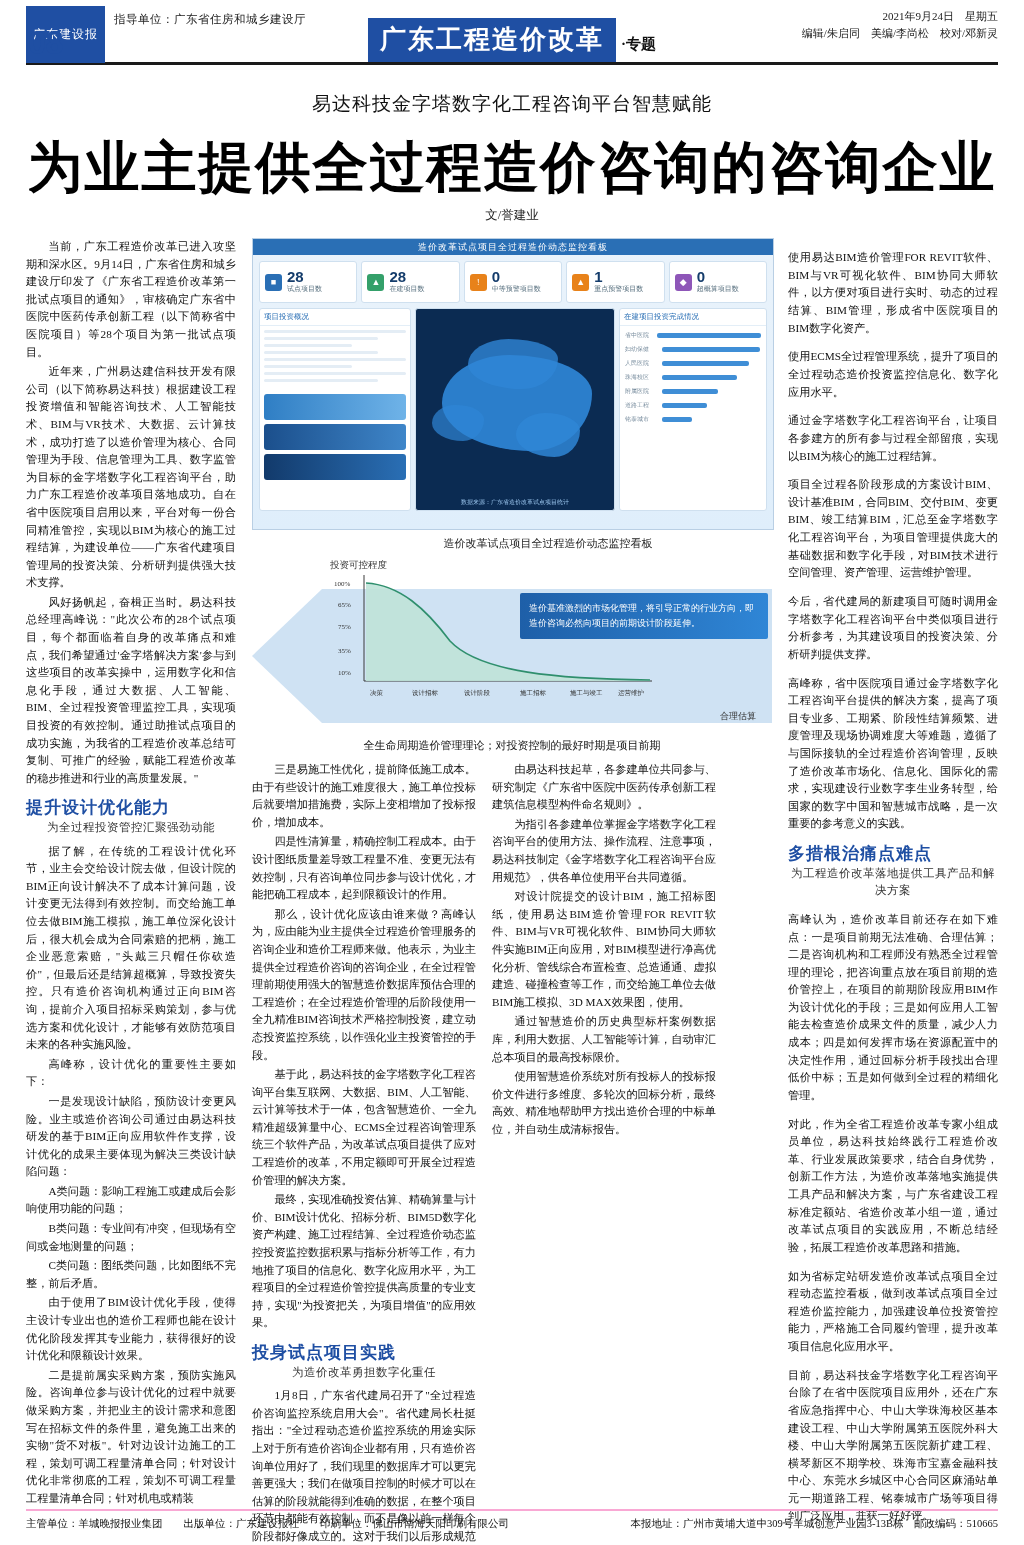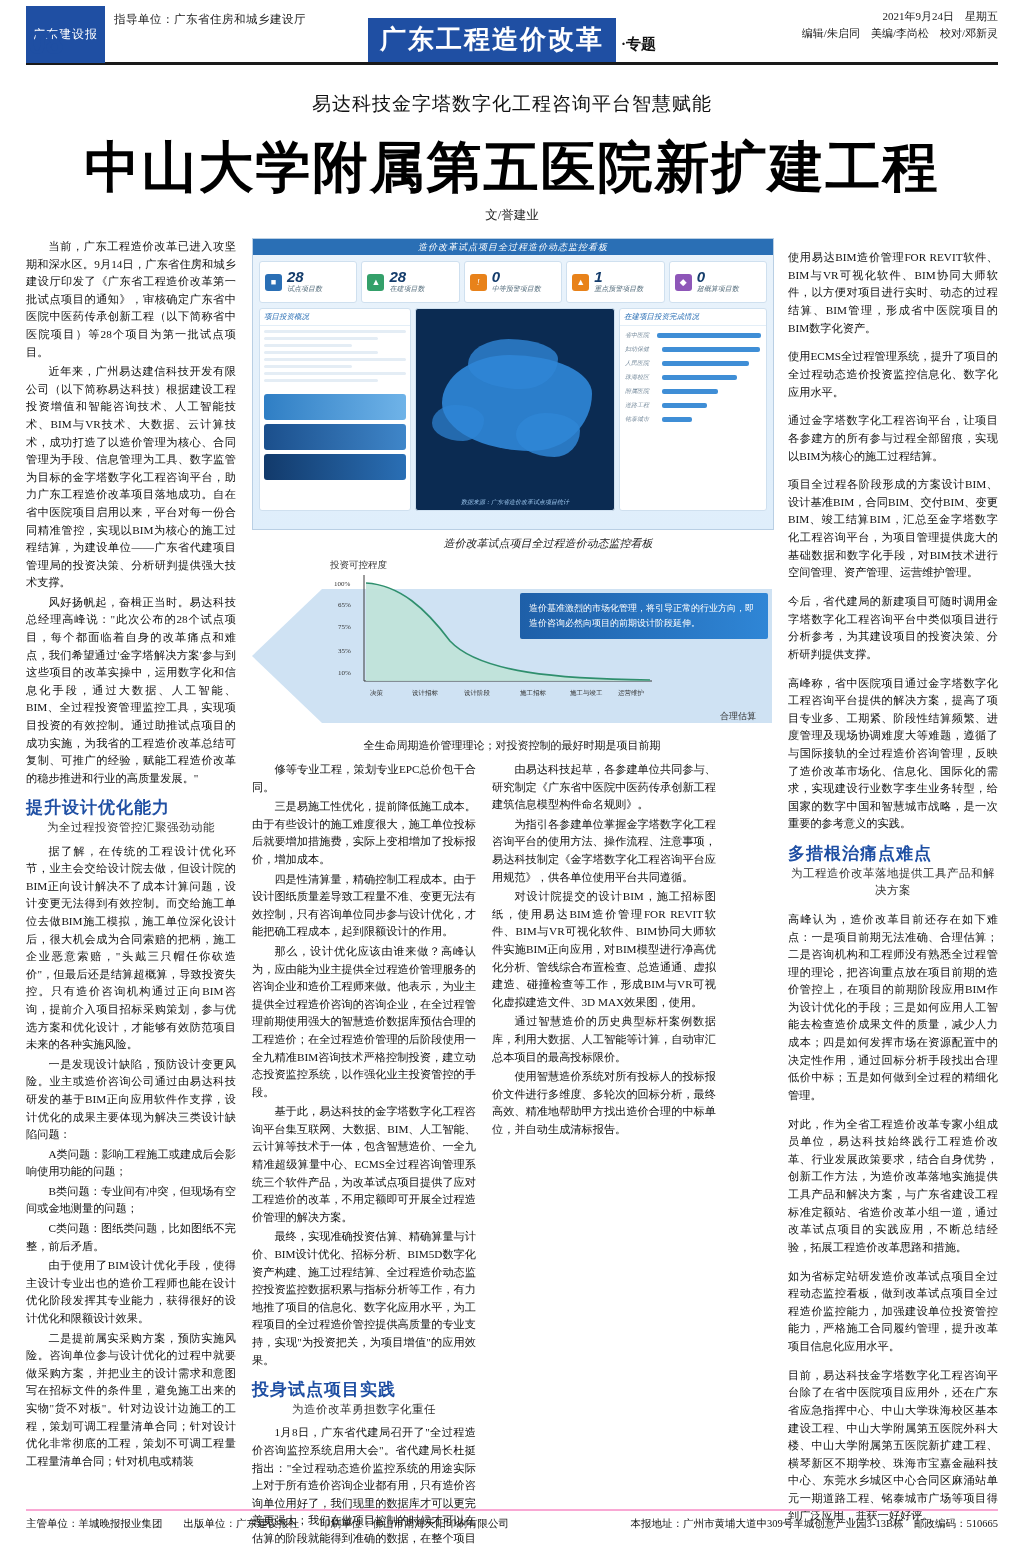--- a/index.html
+++ b/index.html
@@ -71,21 +71,21 @@
 
   .subhead{
     text-align:left;font-size:17px;font-weight:bold;color:#1f4fa3;
     margin:12px 0 2px 0;letter-spacing:1px;
   }
   .subhead2{
     text-align:center;font-size:11.5px;color:#333;margin:0 0 6px 0;letter-spacing:0.5px;
   }
 
   
-  .figure{width:592px;font-style:italic;}
+  .figure{width:592px;}
   .dash{
     width:520px;height:290px;border:1px solid #b9cfe4;
     background:linear-gradient(180deg,#eaf3fb 0%, #dfeefb 100%);
     position:relative;overflow:hidden;
   }
   .dash-top{
     height:16px;background:#2a6fb5;color:#fff;font-size:9px;
     display:flex;align-items:center;justify-content:center;letter-spacing:1px;
     font-family:"Liberation Sans","DejaVu Sans",sans-serif;
   }
@@ -157,33 +157,34 @@
       <span class="title">广东工程造价改革</span><span class="sub">·专题</span>
     </div>
     <div class="mh-right">
       <div>2021年9月24日　星期五</div>
       <div>编辑/朱启同　美编/李尚松　校对/邓新灵</div>
     </div>
   </div>
 
   <div class="headline-wrap">
     <div class="kicker">易达科技金字塔数字化工程咨询平台智慧赋能</div>
-    <div class="headline">中山大学附属第五医院新扩建工程</div>
+    <div class="headline">为业主提供全过程造价咨询的咨询企业</div>
     <div class="byline">文/誉建业</div>
   </div>
 
   <div class="body">
 
     <div class="col">
       <p>当前，广东工程造价改革已进入攻坚期和深水区。9月14日，广东省住房和城乡建设厅印发了《广东省工程造价改革第一批试点项目的通知》，审核确定广东省中医院中医药传承创新工程（以下简称省中医院项目）等28个项目为第一批试点项目。</p>
       <p>近年来，广州易达建信科技开发有限公司（以下简称易达科技）根据建设工程投资增值和智能咨询技术、人工智能技术、BIM与VR技术、大数据、云计算技术，成功打造了以造价管理为核心、合同管理为手段、信息管理为工具、数字监管为目标的金字塔数字化工程咨询平台，助力广东工程造价改革项目落地成功。自在省中医院项目启用以来，平台对每一份合同精准管控，实现以BIM为核心的施工过程结算，为建设单位——广东省代建项目管理局的投资决策、分析研判提供强大技术支撑。</p>
       <p>风好扬帆起，奋楫正当时。易达科技总经理高峰说："此次公布的28个试点项目，每个都面临着自身的改革痛点和难点，我们希望通过'金字塔解决方案'参与到这些项目的改革实操中，运用数字化和信息化手段，通过大数据、人工智能、BIM、全过程投资管理监控工具，实现项目投资的有效控制。通过助推试点项目的成功实施，为我省的工程造价改革总结可复制、可推广的经验，赋能工程造价改革的稳步推进和行业的高质量发展。"</p>
       <div class="subhead">提升设计优化能力</div>
       <div class="subhead2">为全过程投资管控汇聚强劲动能</div>
       <p>据了解，在传统的工程设计优化环节，业主会交给设计院去做，但设计院的BIM正向设计解决不了成本计算问题，设计变更无法得到有效控制。而交给施工单位去做BIM施工模拟，施工单位深化设计后，很大机会成为合同索赔的把柄，施工企业恶意索赔，"头戴三只帽任你砍造价"，但最后还是结算超概算，导致投资失控。只有造价咨询机构通过正向BIM咨询，提前介入项目招标采购策划，参与优选方案和优化设计，才能够有效防范项目未来的各种实施风险。</p>
+      <p>高峰称，设计优化的重要性主要如下：</p>
       <p>一是发现设计缺陷，预防设计变更风险。业主或造价咨询公司通过由易达科技研发的基于BIM正向应用软件作支撑，设计优化的成果主要体现为解决三类设计缺陷问题：</p>
       <p>A类问题：影响工程施工或建成后会影响使用功能的问题；</p>
       <p>B类问题：专业间有冲突，但现场有空间或金地测量的问题；</p>
       <p>C类问题：图纸类问题，比如图纸不完整，前后矛盾。</p>
       <p>由于使用了BIM设计优化手段，使得主设计专业出也的造价工程师也能在设计优化阶段发挥其专业能力，获得很好的设计优化和限额设计效果。</p>
       <p>二是提前属实采购方案，预防实施风险。咨询单位参与设计优化的过程中就要做采购方案，并把业主的设计需求和意图写在招标文件的条件里，避免施工出来的实物"货不对板"。针对边设计边施工的工程，策划可调工程量清单合同；针对设计优化非常彻底的工程，策划不可调工程量工程量清单合同；针对机电或精装</p>
     </div>
 
     <div class="center-col">
 
@@ -317,34 +318,33 @@
           <text x="240" y="126" font-size="6.5" fill="#333">施工与竣工</text>
           <text x="288" y="126" font-size="6.5" fill="#333">运营维护</text>
         </svg>
         <div class="note">造价基准激烈的市场化管理，将引导正常的行业方向，即造价咨询必然向项目的前期设计阶段延伸。</div>
         <div style="position:absolute;right:16px;bottom:26px;font-size:9px;color:#333;">合理估算</div>
         <div class="curvecap">全生命周期造价管理理论；对投资控制的最好时期是项目前期</div>
       </div>
 
       <div style="display:flex;gap:16px;margin-top:12px;">
         <div class="col">
-          <p>修等专业工程，策划专业EPC总价包干合同。</p>
           <p>三是易施工性优化，提前降低施工成本。由于有些设计的施工难度很大，施工单位投标后就要增加措施费，实际上变相增加了投标报价，增加成本。</p>
           <p>四是性清算量，精确控制工程成本。由于设计图纸质量差导致工程量不准、变更无法有效控制，只有咨询单位同步参与设计优化，才能把确工程成本，起到限额设计的作用。</p>
           <p>那么，设计优化应该由谁来做？高峰认为，应由能为业主提供全过程造价管理服务的咨询企业和造价工程师来做。他表示，为业主提供全过程造价咨询的咨询企业，在全过程管理前期使用强大的智慧造价数据库预估合理的工程造价；在全过程造价管理的后阶段使用一全九精准BIM咨询技术严格控制投资，建立动态投资监控系统，以作强化业主投资管控的手段。</p>
           <p>基于此，易达科技的金字塔数字化工程咨询平台集互联网、大数据、BIM、人工智能、云计算等技术于一体，包含智慧造价、一全九精准超级算量中心、ECMS全过程咨询管理系统三个软件产品，为改革试点项目提供了应对工程造价的改革，不用定额即可开展全过程造价管理的解决方案。</p>
           <p>最终，实现准确投资估算、精确算量与计价、BIM设计优化、招标分析、BIM5D数字化资产构建、施工过程结算、全过程造价动态监控投资监控数据积累与指标分析等工作，有力地推了项目的信息化、数字化应用水平，为工程项目的全过程造价管控提供高质量的专业支持，实现"为投资把关，为项目增值"的应用效果。</p>
           <div class="subhead">投身试点项目实践</div>
           <div class="subhead2">为造价改革勇担数字化重任</div>
           <p>1月8日，广东省代建局召开了"全过程造价咨询监控系统启用大会"。省代建局长杜挺指出："全过程动态造价监控系统的用途实际上对于所有造价咨询企业都有用，只有造价咨询单位用好了，我们现里的数据库才可以更完善更强大；我们在做项目控制的时候才可以在估算的阶段就能得到准确的数据，在整个项目环节中都能有效控制，而不是像以前一样每个阶段都好像成立的。这对于我们以后形成规范的市场环境，建设项目的管理效益和责任机制都有很大的帮助。"</p>
         </div>
         <div class="col">
           <p>由易达科技起草，各参建单位共同参与、研究制定《广东省中医院中医药传承创新工程建筑信息模型构件命名规则》。</p>
           <p>为指引各参建单位掌握金字塔数字化工程咨询平台的使用方法、操作流程、注意事项，易达科技制定《金字塔数字化工程咨询平台应用规范》，供各单位使用平台共同遵循。</p>
-          <p>对设计院提交的设计BIM，施工招标图纸，使用易达BIM造价管理FOR REVIT软件、BIM与VR可视化软件、BIM协同大师软件实施BIM正向应用，对BIM模型进行净高优化分析、管线综合布置检查、总造通通、虚拟建造、碰撞检查等工作，形成BIM与VR可视化虚拟建造文件、3D MAX效果图，使用。</p>
+          <p>对设计院提交的设计BIM，施工招标图纸，使用易达BIM造价管理FOR REVIT软件、BIM与VR可视化软件、BIM协同大师软件实施BIM正向应用，对BIM模型进行净高优化分析、管线综合布置检查、总造通通、虚拟建造、碰撞检查等工作，而交给施工单位去做BIM施工模拟、3D MAX效果图，使用。</p>
           <p>通过智慧造价的历史典型标杆案例数据库，利用大数据、人工智能等计算，自动审汇总本项目的最高投标限价。</p>
           <p>使用智慧造价系统对所有投标人的投标报价文件进行多维度、多轮次的回标分析，最终高效、精准地帮助甲方找出造价合理的中标单位，并自动生成清标报告。</p>
         </div>
       </div>
     </div>
 
     <div class="right-col">
       <p class="noindent">使用易达BIM造价管理FOR REVIT软件、BIM与VR可视化软件、BIM协同大师软件，以方便对项目进行实时、动态的过程结算、BIM管理，形成省中医院项目的BIM数字化资产。</p>
       <p class="noindent">使用ECMS全过程管理系统，提升了项目的全过程动态造价投资监控信息化、数字化应用水平。</p>
       <p class="noindent">通过金字塔数字化工程咨询平台，让项目各参建方的所有参与过程全部留痕，实现以BIM为核心的施工过程结算。</p>

